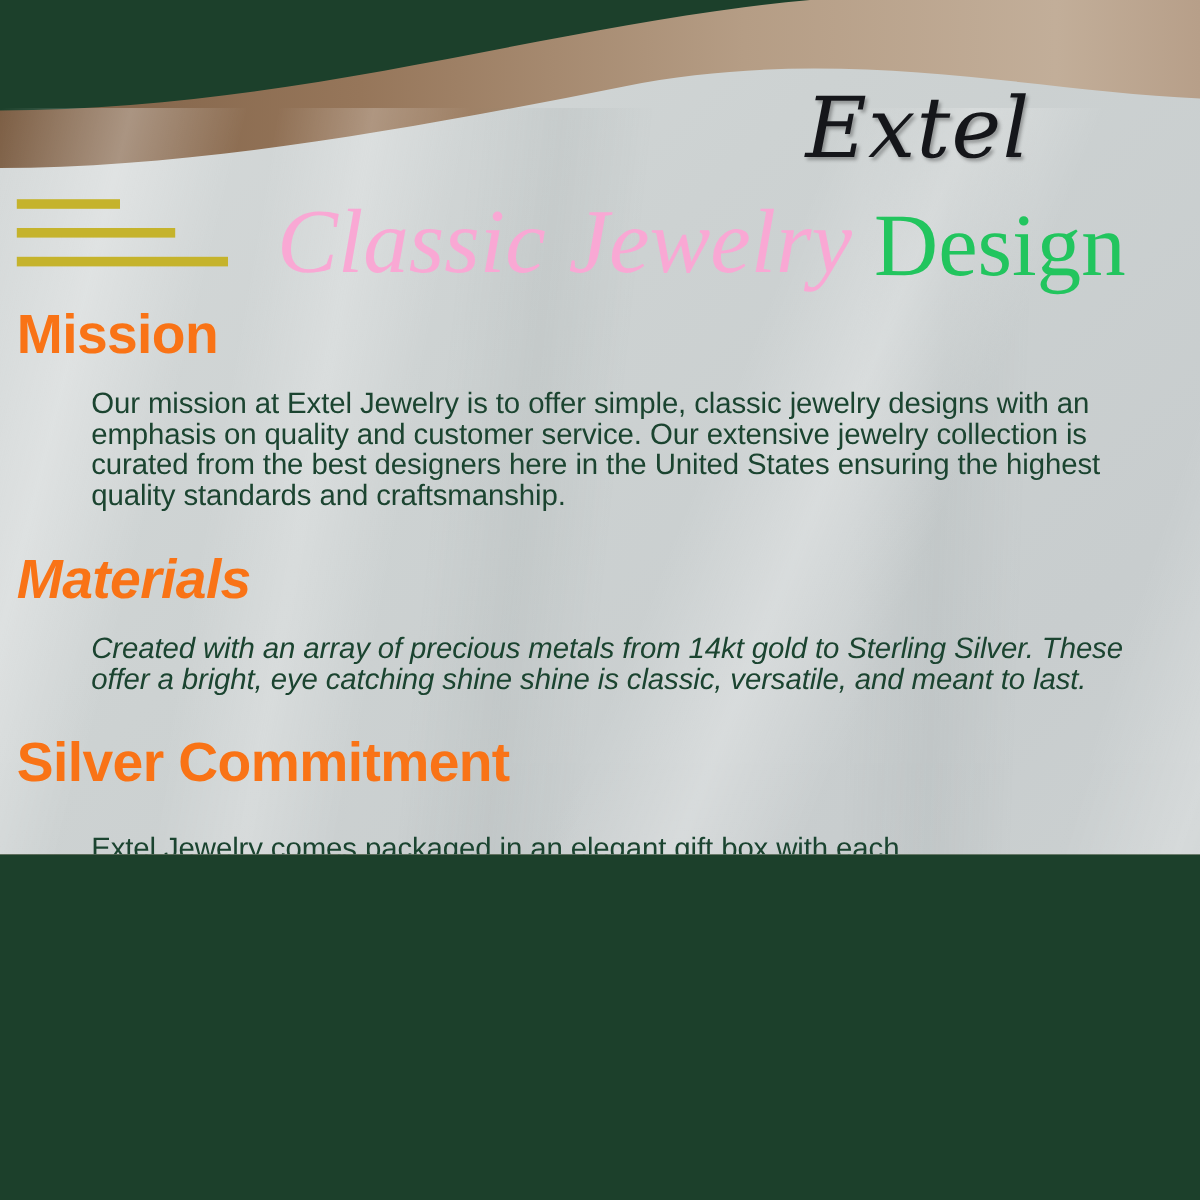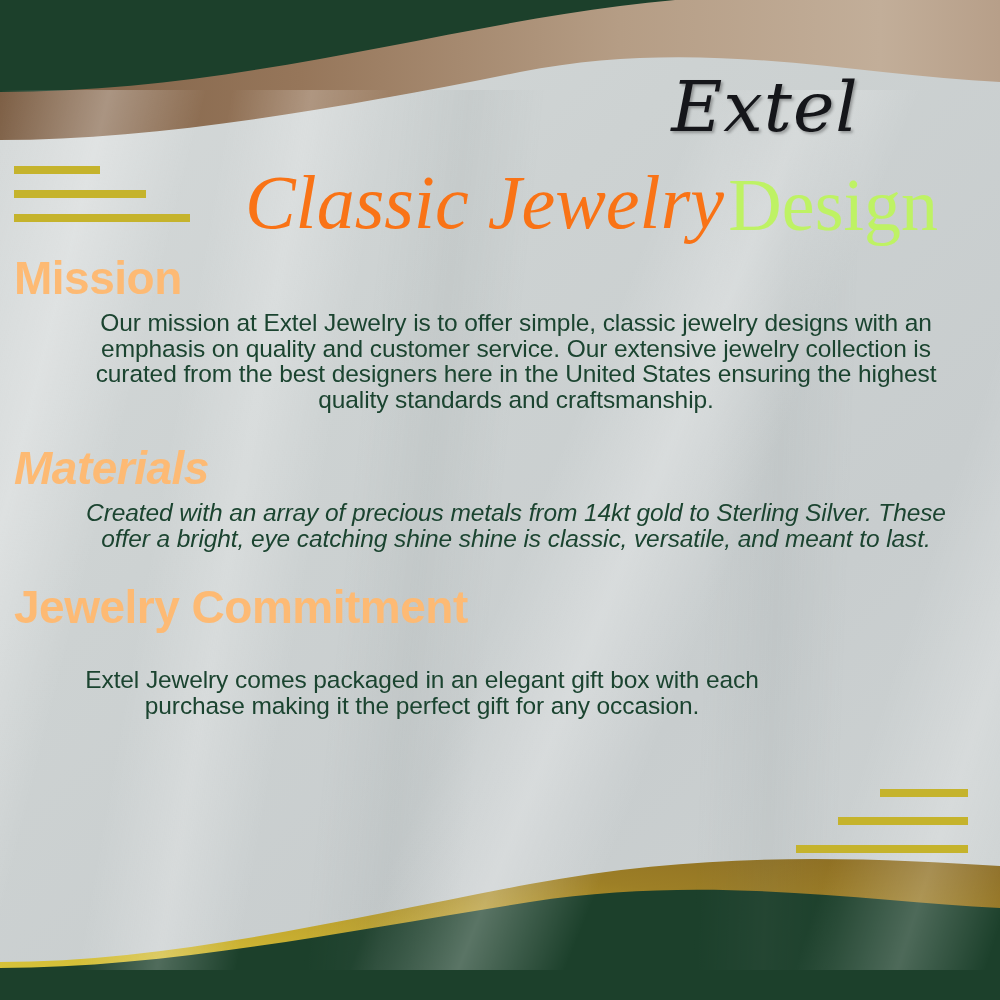--- a/index.html
+++ b/index.html
@@ -3,21 +3,21 @@
 <meta charset="utf-8">
 <style>
   html, body {
     margin: 0;
     padding: 0;
     background: #1c402b;
   }
   #poster {
     position: relative;
     width: 1000px;
-    height: 1000px;
+    height: 712px;
     overflow: hidden;
     background: #1c402b;
     font-family: "Liberation Sans", sans-serif;
   }
 
   
   .bg-svg {
     position: absolute;
     left: 0; top: 0;
     width: 1000px;
@@ -60,40 +60,40 @@
 
   .title-row {
     position: absolute;
     left: 0;
     top: 156px;
     width: 1000px;
     height: 92px;
   }
   .title-classic {
     position: absolute;
-    right: 276px;
+    right: 290px;
     top: 0;
     font-family: "Liberation Serif", "DejaVu Serif", serif;
     font-style: italic;
     font-weight: 400;
     font-size: 76px;
     line-height: 92px;
-    color: #f97316;
+    color: #f9a8d4;
     white-space: nowrap;
   }
   .title-design {
     position: absolute;
     right: 62px;
     top: 3px;
     font-family: "Liberation Serif", "DejaVu Serif", serif;
     font-style: normal;
     font-weight: 400;
     font-size: 74px;
     line-height: 92px;
-    color: #bef264;
+    color: #22c55e;
     white-space: nowrap;
   }
 
   
   .rule {
     position: absolute;
     height: 8px;
     background: #c5b32c;
   }
   .rules-left .rule:nth-child(1) { left: 14px; top: 166px;  width: 86px; }
@@ -113,33 +113,32 @@
   }
   .section { position: relative; }
   .section-heading {
     margin: 0;
     padding: 0 0 0 14px;
     font-family: "Liberation Sans", sans-serif;
     font-weight: 700;
     font-size: 46px;
     line-height: 56px;
     letter-spacing: -0.5px;
-    color: #fdba74;
+    color: #f97316;
   }
   .section-body {
-    margin: 0;
+    margin: 14px;
     padding: 4px 30px 0 62px;
     font-family: "Liberation Sans", sans-serif;
     font-weight: 400;
     font-size: 24.5px;
     line-height: 25.5px;
     letter-spacing: -0.1px;
     color: #1b4430;
     max-width: 930px;
-    text-align: center;
   }
   .sec-mission   { margin-top: 0px; }
   .sec-materials { margin-top: 28px; font-style: italic; }
   .sec-service   { margin-top: 28px; }
   .sec-giftbox   { margin-top: 28px; }
   .sec-giftbox .section-body { max-width: 720px; }
 </style>
 </head>
 <body>
 
@@ -207,21 +206,21 @@
       <h2 class="section-heading">Mission</h2>
       <p class="section-body">Our mission at Extel Jewelry is to offer simple, classic jewelry designs with an emphasis on quality and customer service. Our extensive jewelry collection is curated from the best designers here in the United States ensuring the highest quality standards and craftsmanship.</p>
     </div>
 
     <div class="section sec-materials">
       <h2 class="section-heading">Materials</h2>
       <p class="section-body">Created with an array of precious metals from 14kt gold to Sterling Silver. These offer a bright, eye catching shine shine is classic, versatile, and meant to last.</p>
     </div>
 
     <div class="section sec-service">
-      <h2 class="section-heading">Jewelry Commitment</h2>
+      <h2 class="section-heading">Silver Commitment</h2>
     </div>
 
     <div class="section sec-giftbox">
       <p class="section-body">Extel Jewelry comes packaged in an elegant gift box with each purchase making it the perfect gift for any occasion.</p>
     </div>
 
   </div>
 </div>
 
 </body></html>

